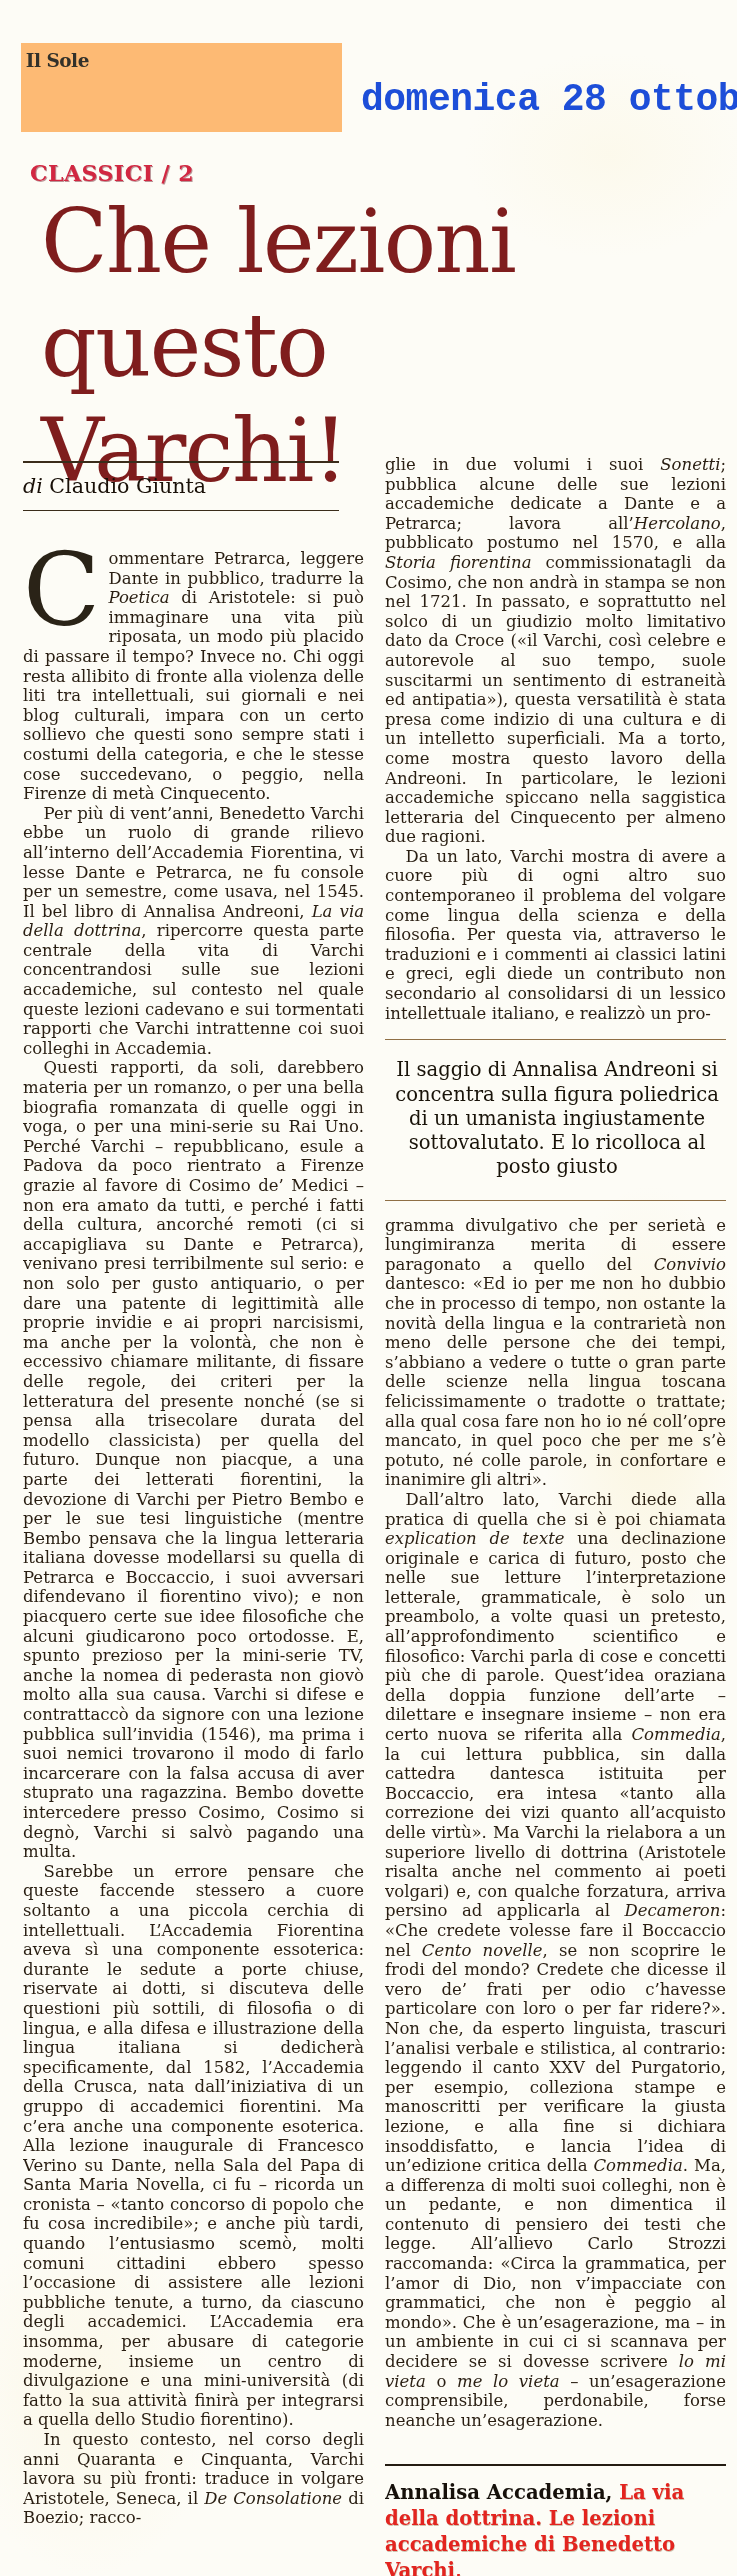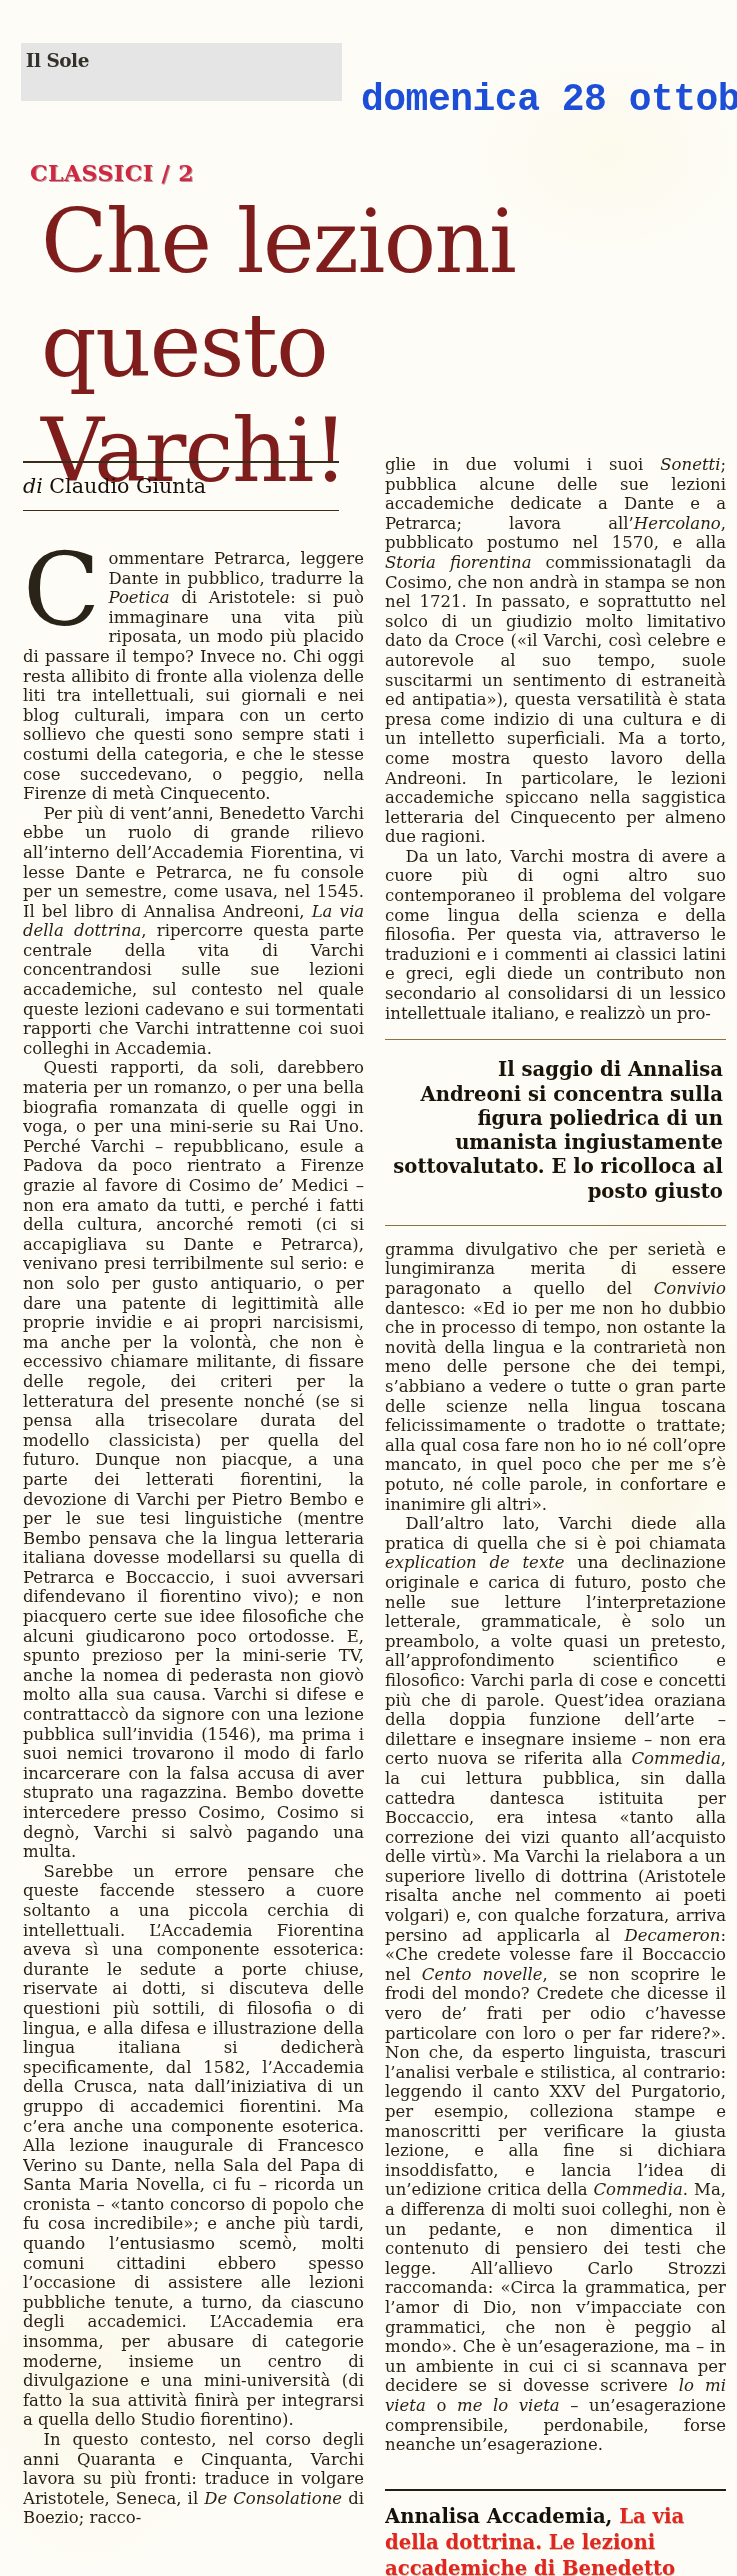--- a/index.html
+++ b/index.html
@@ -11,22 +11,22 @@
   .stain{position:absolute;pointer-events:none;border-radius:50%;}
   #stain1{left:541px;top:1185px;width:216px;height:464px;
     background:radial-gradient(closest-side,rgba(246,232,180,.35),rgba(246,232,180,0));}
   #stain2{left:-41px;top:2215px;width:258px;height:361px;
     background:radial-gradient(closest-side,rgba(248,238,200,.30),rgba(248,238,200,0));}
   #stain3{left:464px;top:52px;width:289px;height:206px;
     background:radial-gradient(closest-side,rgba(250,242,210,.28),rgba(250,242,210,0));}
 
   
   .masthead-box{
-    position:absolute;left:20.6px;top:43px;width:321px;height:58px;
-    background:#e5e5e5;
+    position:absolute;left:20.6px;top:43px;width:321px;height:89px;
+    background:#fdba74;
   }
   .brand-small{
     position:absolute;left:5.2px;top:7.2px;
     font-size:18.5px;font-weight:bold;color:#33312a;letter-spacing:-0.5px;
   }
   .brand-large{
     position:absolute;left:41px;top:3.1px;
     font-size:70px;line-height:1;font-weight:bold;color:#56523e;
     letter-spacing:-3.1px;
     text-shadow:1.5px 1.5px 0 #2c2919,3.1px 3.6px 0 rgba(44,41,25,.85);
@@ -66,22 +66,22 @@
   .column p.indent{text-indent:20.6px;}
   .dropcap{
     float:left;font-size:101px;line-height:77px;height:78px;
     padding:3.1px 8.2px 0 0;color:#2a2317;
   }
 
   
   .pull-quote{
     margin:15.5px 0 14.4px 0;padding:18.5px 3.1px 20.6px 6.2px;
     border-top:1px solid #8f6f45;border-bottom:1px solid #8f6f45;
-    font-weight:bold;font-size:19.6px;line-height:1.24;color:#191309;
-    text-align:right;
+    font-weight:normal;font-size:19.6px;line-height:1.24;color:#191309;
+    text-align:center;
   }
 
   
   .book-info{
     margin-top:34px;border-top:2.1px solid #241c12;padding-top:13.4px;
     width:100%;
   }
   .book-info p{
     margin:0;font-weight:bold;font-size:19.6px;line-height:26px;
     color:#16100a;text-align:left;text-align-last:left;text-indent:0;

